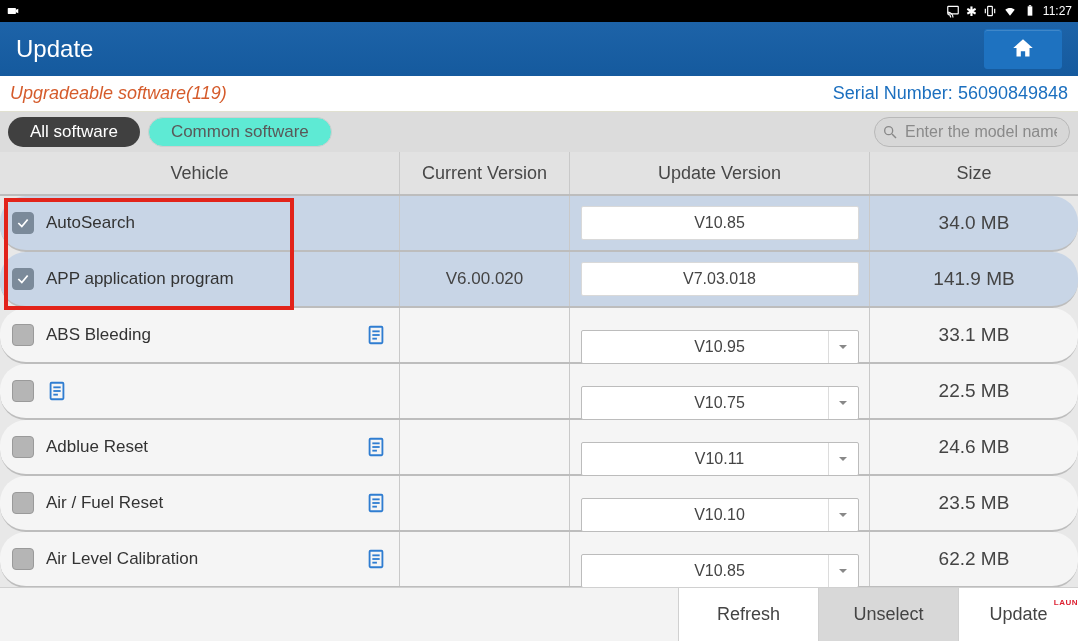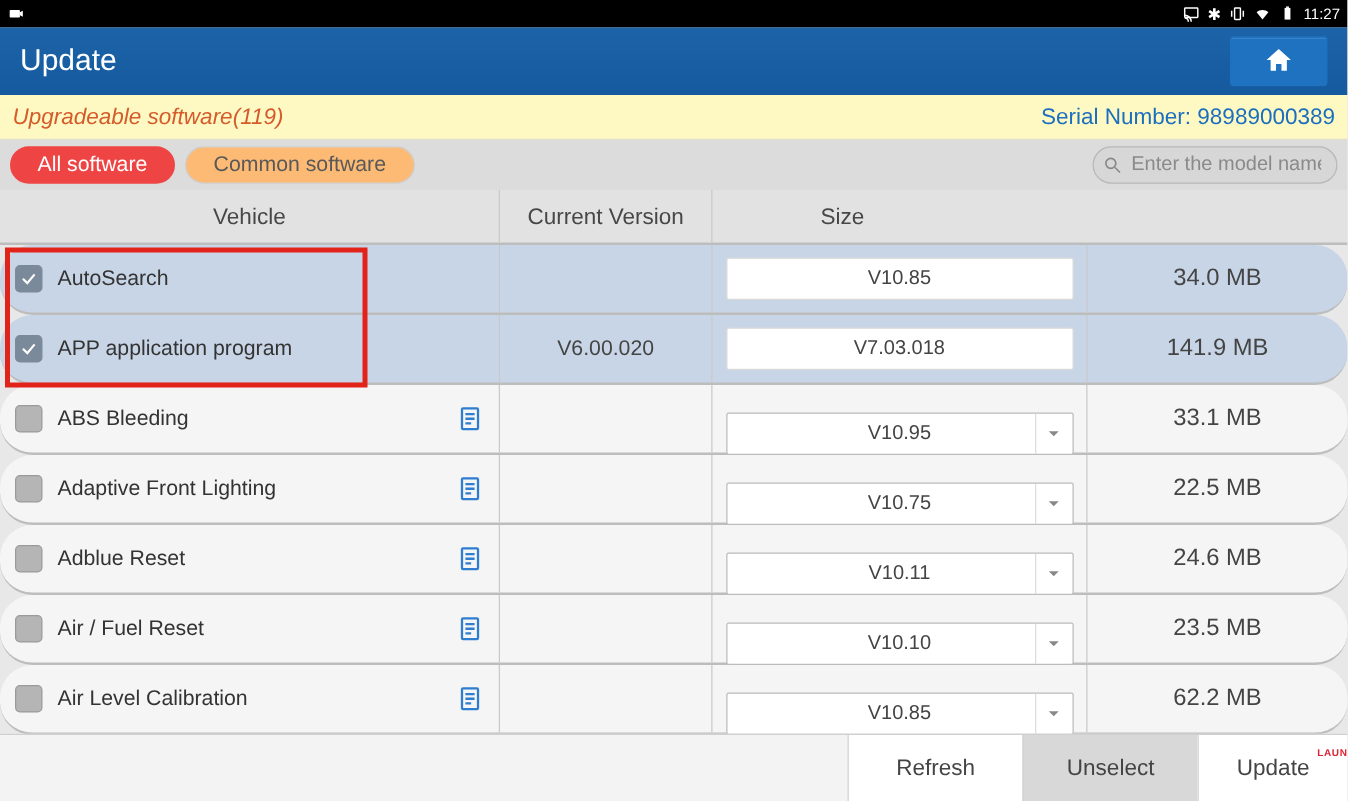--- a/index.html
+++ b/index.html
@@ -10,30 +10,30 @@
   .statusbar .left { flex: 0 0 auto; display: flex; gap: 6px; align-items: center; }
   .statusbar .right { margin-left: auto; display: flex; gap: 6px; align-items: center; }
   .statusbar svg { width: 14px; height: 14px; }
 
   
   .titlebar { background: linear-gradient(#1d63a8, #155a9e); color: #fff; height: 54px; display: flex; align-items: center; padding: 0 16px; }
   .titlebar .title { font-size: 24px; font-weight: 500; }
   .titlebar .home-btn { margin-left: auto; width: 78px; height: 40px; background: #1e72c0; border: 1px solid #1e72c0; border-radius: 3px; display: flex; align-items: center; justify-content: center; cursor: pointer; box-shadow: inset 0 1px 0 rgba(255,255,255,0.15); }
 
   
-  .notice { background: #fef9c3; height: 36px; display: flex; align-items: center; padding: 0 10px; border-bottom: 1px solid #e0e0d0; }
+  .notice { background: #ffffff; height: 36px; display: flex; align-items: center; padding: 0 10px; border-bottom: 1px solid #e0e0d0; }
   .notice .upgradeable { color: #d55b2b; font-style: italic; font-size: 18px; }
   .notice .serial { margin-left: auto; font-size: 18px; color: #1b6fbf; }
   .notice .serial .num { font-weight: 500; }
 
   
   .filter-row { background: #dcdcdc; height: 40px; display: flex; align-items: center; padding: 4px 8px; gap: 8px; }
   .pill { height: 30px; border-radius: 15px; display: flex; align-items: center; justify-content: center; font-size: 17px; padding: 0 22px; cursor: pointer; }
-  .pill.active { background: #ef4444; color: #fff; }
-  .pill.inactive { background: #fdba74; color: #595959; border: 1px solid #cfcfcf; }
+  .pill.active { background: #404040; color: #fff; }
+  .pill.inactive { background: #5eead4; color: #595959; border: 1px solid #cfcfcf; }
   .search-wrap { margin-left: auto; position: relative; width: 196px; }
   .search-wrap input { width: 100%; height: 30px; border-radius: 15px; border: 1px solid #b8b8b8; background: #d7d7d7; padding: 0 12px 0 30px; font-size: 16px; color: #555; outline: none; }
   .search-wrap svg { position: absolute; left: 8px; top: 7px; width: 16px; height: 16px; stroke: #888; }
   .search-wrap input::placeholder { color: #8a8a8a; }
 
   
   .table-header { background: #e2e2e2; height: 44px; display: flex; border-bottom: 2px solid #bdbdbd; }
   .col { display: flex; align-items: center; justify-content: center; font-size: 18px; color: #474747; border-right: 1px solid #c9c9c9; }
   .col.vehicle { width: 400px; }
   .col.curver { width: 170px; }
@@ -116,39 +116,40 @@
     <div class="home-btn">
       <svg width="26" height="26" viewBox="0 0 24 24" fill="#fff">
           <path d="M12 3l9 8h-3v8h-4v-5h-4v5H6v-8H3z"></path>
         </svg>
     </div>
   </div>
 
   <div class="notice">
     <span class="upgradeable">Upgradeable software(119)</span>
     <span class="serial">
-      <span>Serial Number:  </span><span class="num">98989000389</span>
+      <span>Serial Number:  </span><span class="num">56090849848</span>
     </span>
   </div>
 
   <div class="filter-row">
     <div class="pill active">All software</div>
     <div class="pill inactive">Common software</div>
     <div class="search-wrap">
       <svg viewBox="0 0 24 24" fill="none" stroke="#888" stroke-width="2">
           <circle cx="10" cy="10" r="6"></circle>
           <line x1="15" y1="15" x2="21" y2="21"></line>
         </svg>
       <input type="text" placeholder="Enter the model name" style="">
     </div>
   </div>
 
   <div class="table-header">
     <div class="col vehicle">Vehicle</div>
     <div class="col curver">Current Version</div>
+    <div class="col updver">Update Version</div>
     <div class="col size">Size</div>
   </div>
 
   <div class="rows" id="rows">
       <div class="row highlight">
         <div class="cell vehicle">
           <div class="chk checked">
             <svg viewBox="0 0 24 24" fill="none" stroke="#fff" stroke-width="3">
               <polyline points="4,12 10,18 20,6"></polyline>
             </svg>
@@ -196,21 +197,20 @@
                 <polygon points="4,8 20,8 12,16"></polygon>
               </svg>
             </div>
           </div>
         </div>
         <div class="cell size">33.1 MB</div>
       </div>
       <div class="row">
         <div class="cell vehicle">
           <div class="chk unchecked"></div>
-          <span class="veh-name">Adaptive Front Lighting</span>
           <div class="doc-icon"><svg viewBox="0 0 24 24" fill="none" stroke="#2f7dd1" stroke-width="2">
               <rect x="5" y="3" width="14" height="18" rx="1"></rect>
               <line x1="8" y1="8" x2="16" y2="8"></line>
               <line x1="8" y1="12" x2="16" y2="12"></line>
               <line x1="8" y1="16" x2="13" y2="16"></line>
             </svg></div>
         </div>
         <div class="cell curver"></div>
         <div class="cell updver">
           <div class="upd-drop">

